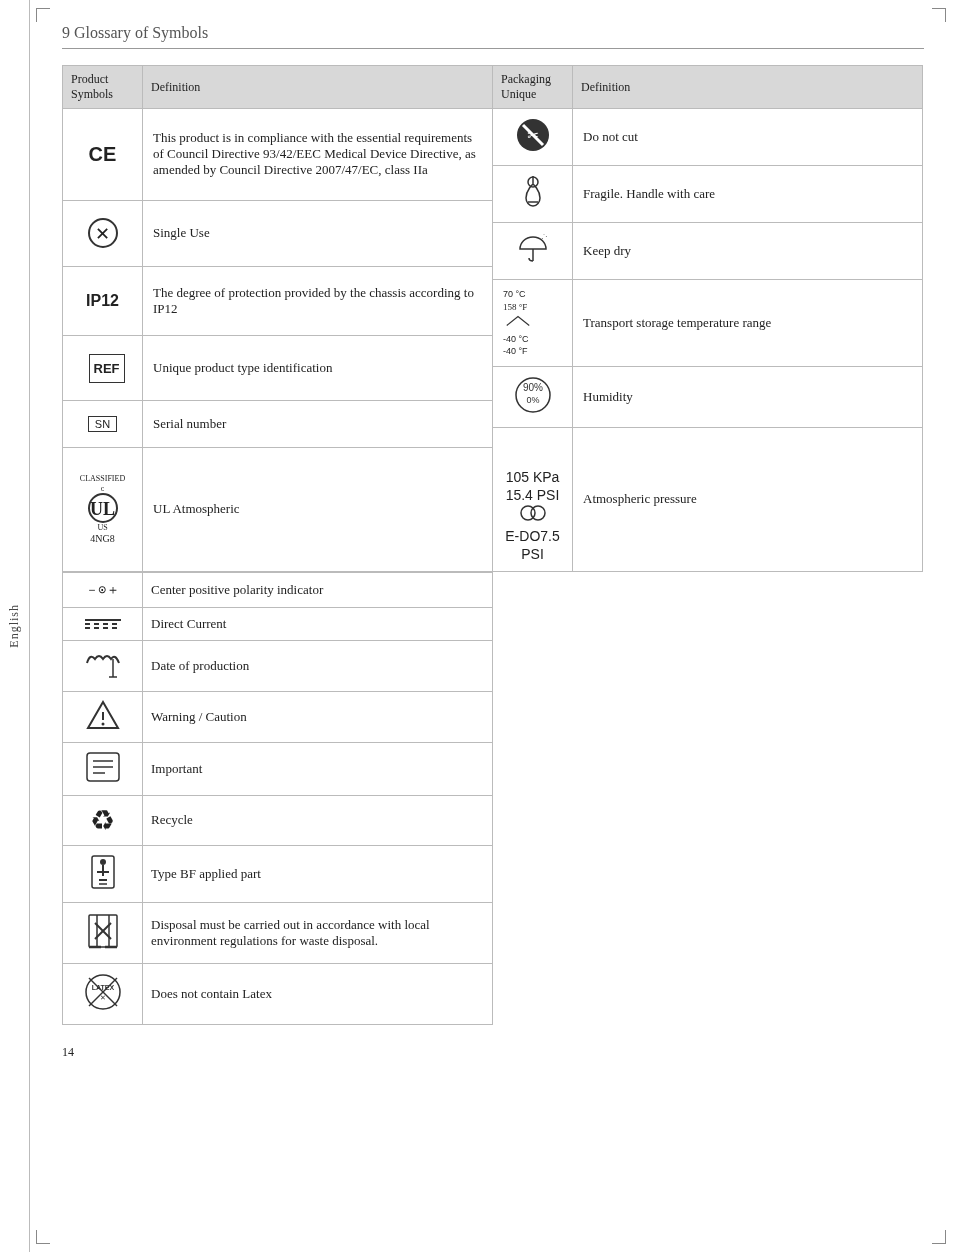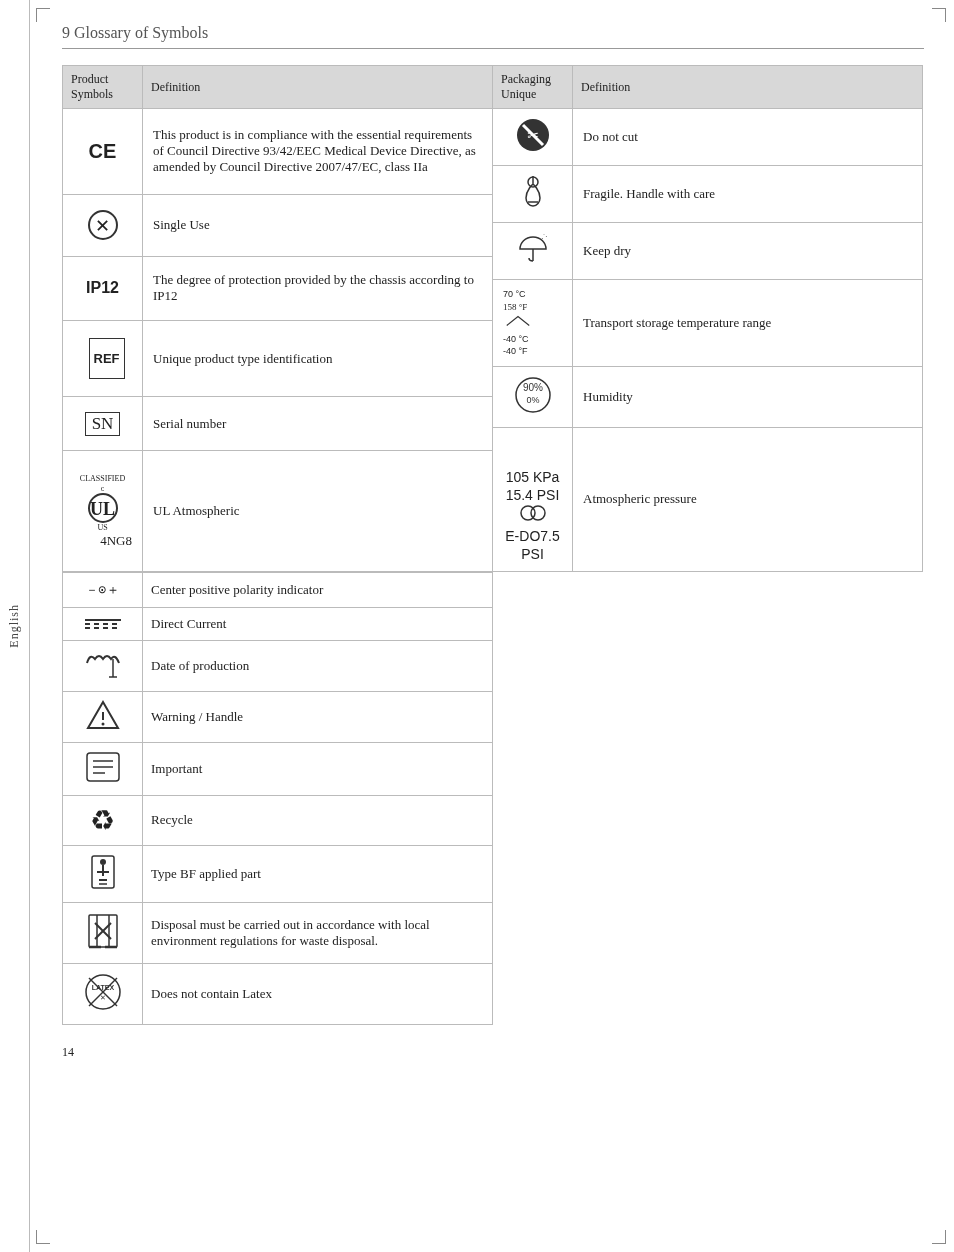--- a/index.html
+++ b/index.html
@@ -127,32 +127,32 @@
       text-align: center;
     }
     .ip12-text {
       font-size: 16px;
       font-weight: bold;
       font-family: Arial, sans-serif;
     }
     .ref-box {
       display: inline-block;
       border: 1.5px solid #333;
-      padding: 12px 4px;
+      padding: 6px 4px;
       font-size: 13px;
       font-weight: bold;
       font-family: Arial, sans-serif;
       margin-left: 8px;
     }
     .sn-box {
       display: inline-block;
       border: 1.5px solid #333;
       padding: 1px 6px;
-      font-size: 17px;
-      font-family: Liberation Serif, serif;
+      font-size: 11px;
+      font-family: Liberation Sans, sans-serif;
     }
     .ul-logo {
       font-size: 9px;
       text-align: center;
       line-height: 1.2;
     }
 
     
     .dc-symbol {
       display: flex;
@@ -251,21 +251,21 @@
           </td>
         </tr>
 
         <tr>
           <td class="sym-col">
             <div class="ul-logo">
               <div style="font-size:8px;">CLASSIFIED</div>
               <div style="font-size:8px;">c</div>
               <div style="font-size:18px; border:2px solid #333; border-radius:50%; width:30px; height:30px; line-height:28px; text-align:center; margin: 0 auto; font-weight:bold; font-family:serif;">UL</div>
               <div style="font-size:8px;">US</div>
-              <div style="font-size:13px;text-align:right;">4NG8</div>
+              <div style="font-size:10px;">4NG8</div>
             </div>
           </td>
           <td>
             <span>UL Atmospheric</span>
           </td>
         </tr>
       </tbody>
     </table>
 
     <table class="right-table">
@@ -410,21 +410,21 @@
 
       <tr>
         <td class="sym-col" style="width:80px; text-align:center; border:1px solid #bbb; padding:8px;">
           <svg width="34" height="30" viewBox="0 0 34 30">
             <polygon points="17,2 32,28 2,28" fill="none" stroke="#333" stroke-width="2"></polygon>
             <line x1="17" y1="12" x2="17" y2="20" stroke="#333" stroke-width="2"></line>
             <circle cx="17" cy="24" r="1.5" fill="#333"></circle>
           </svg>
         </td>
         <td style="border:1px solid #bbb; padding:8px;">
-          <span>Warning / Handle</span>
+          <span>Warning / Caution</span>
         </td>
       </tr>
 
       <tr>
         <td class="sym-col" style="width:80px; text-align:center; border:1px solid #bbb; padding:8px;">
           <svg width="36" height="32" viewBox="0 0 36 32">
             <rect x="2" y="2" width="32" height="28" rx="3" fill="none" stroke="#333" stroke-width="1.5"></rect>
             <line x1="8" y1="10" x2="28" y2="10" stroke="#333" stroke-width="1.5"></line>
             <line x1="8" y1="16" x2="28" y2="16" stroke="#333" stroke-width="1.5"></line>
             <line x1="8" y1="22" x2="20" y2="22" stroke="#333" stroke-width="1.5"></line>

